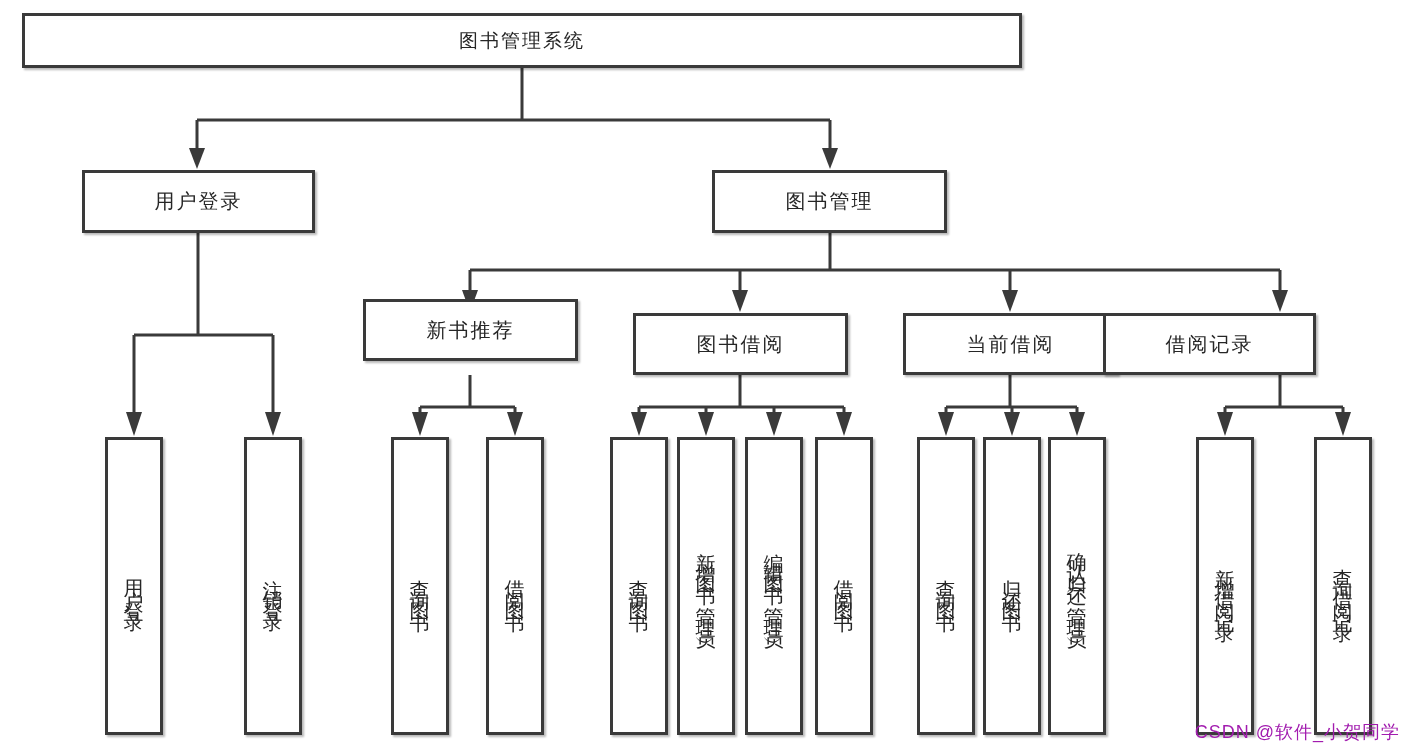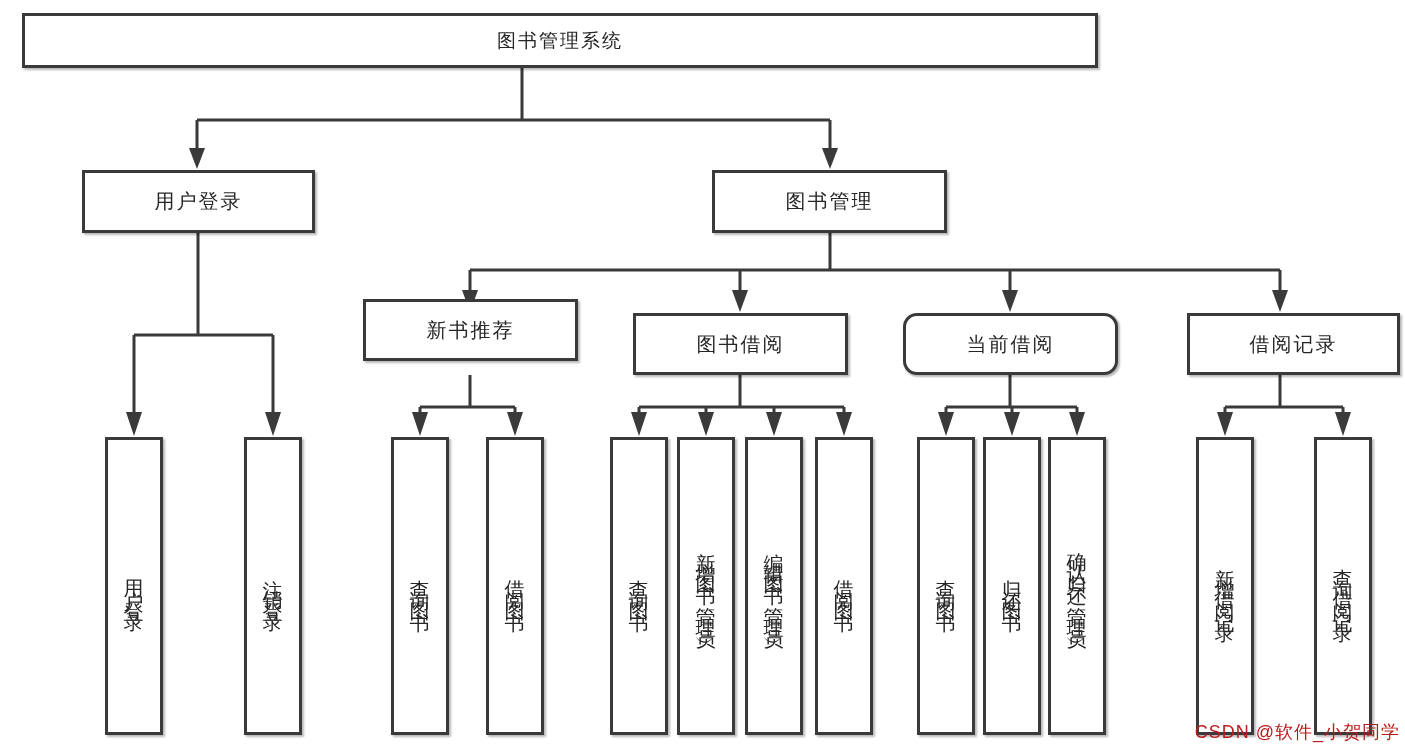--- a/index.html
+++ b/index.html
@@ -16,21 +16,21 @@
   }
   .h{font-size:20px;letter-spacing:2px;white-space:nowrap;}
   .root-label{font-size:19px;letter-spacing:2px;}
   .leaf{
     writing-mode:vertical-rl;text-orientation:mixed;
     font-size:20px;letter-spacing:11px;line-height:1;
   }
   .leaf span{display:block;}
   .watermark{
     position:absolute;right:5px;bottom:3px;z-index:5;
-    font-size:18px;letter-spacing:1px;color:#b91c1c;white-space:nowrap;
+    font-size:18px;letter-spacing:1px;color:#a21caf;white-space:nowrap;
   }
 </style>
 </head>
 <body>
 
 <div class="stage">
 
   <svg class="wires" width="1405" height="747" viewBox="0 0 1405 747">
     <g stroke="#3a3a3a" stroke-width="3" fill="none">
       <path d="M522 68 V120 M197 120 H830 M197 120 V150 M830 120 V150"></path>
@@ -57,41 +57,41 @@
       <polygon points="766,412 782,412 774,436"></polygon>
       <polygon points="836,412 852,412 844,436"></polygon>
       <polygon points="938,412 954,412 946,436"></polygon>
       <polygon points="1004,412 1020,412 1012,436"></polygon>
       <polygon points="1069,412 1085,412 1077,436"></polygon>
       <polygon points="1217,412 1233,412 1225,436"></polygon>
       <polygon points="1335,412 1351,412 1343,436"></polygon>
     </g>
   </svg>
 
-  <div class="box" style="left:22px;top:13px;width:1076px;height:55px;">
+  <div class="box" style="left:22px;top:13px;width:1000px;height:55px;">
     <span class="root-label">图书管理系统</span>
   </div>
 
   <div class="box" style="left:82px;top:170px;width:233px;height:63px;">
     <span class="h">用户登录</span>
   </div>
   <div class="box" style="left:712px;top:170px;width:235px;height:63px;justify-content:center;">
     <span class="h">图书管理</span>
   </div>
 
   <div class="box" style="left:363px;top:299px;width:215px;height:62px;">
     <span class="h">新书推荐</span>
   </div>
   <div class="box" style="left:633px;top:313px;width:215px;height:62px;">
     <span class="h">图书借阅</span>
   </div>
-  <div class="box" style="left:903px;top:313px;width:215px;height:62px;border-radius:14px;">
+  <div class="box" style="left:903px;top:313px;width:215px;height:62px;">
     <span class="h">当前借阅</span>
   </div>
-  <div class="box" style="left:1187px;top:313px;width:213px;height:62px;font-family:Liberation Mono, monospace;">
+  <div class="box" style="left:1103px;top:313px;width:213px;height:62px;font-family:Liberation Mono, monospace;">
     <span class="h">借阅记录</span>
   </div>
 
   <div class="box leaf" style="left:105px;top:437px;width:58px;height:298px;">
     <span>用户登录</span>
   </div>
   <div class="box leaf" style="left:244px;top:437px;width:58px;height:298px;">
     <span>注销登录</span>
   </div>
 

